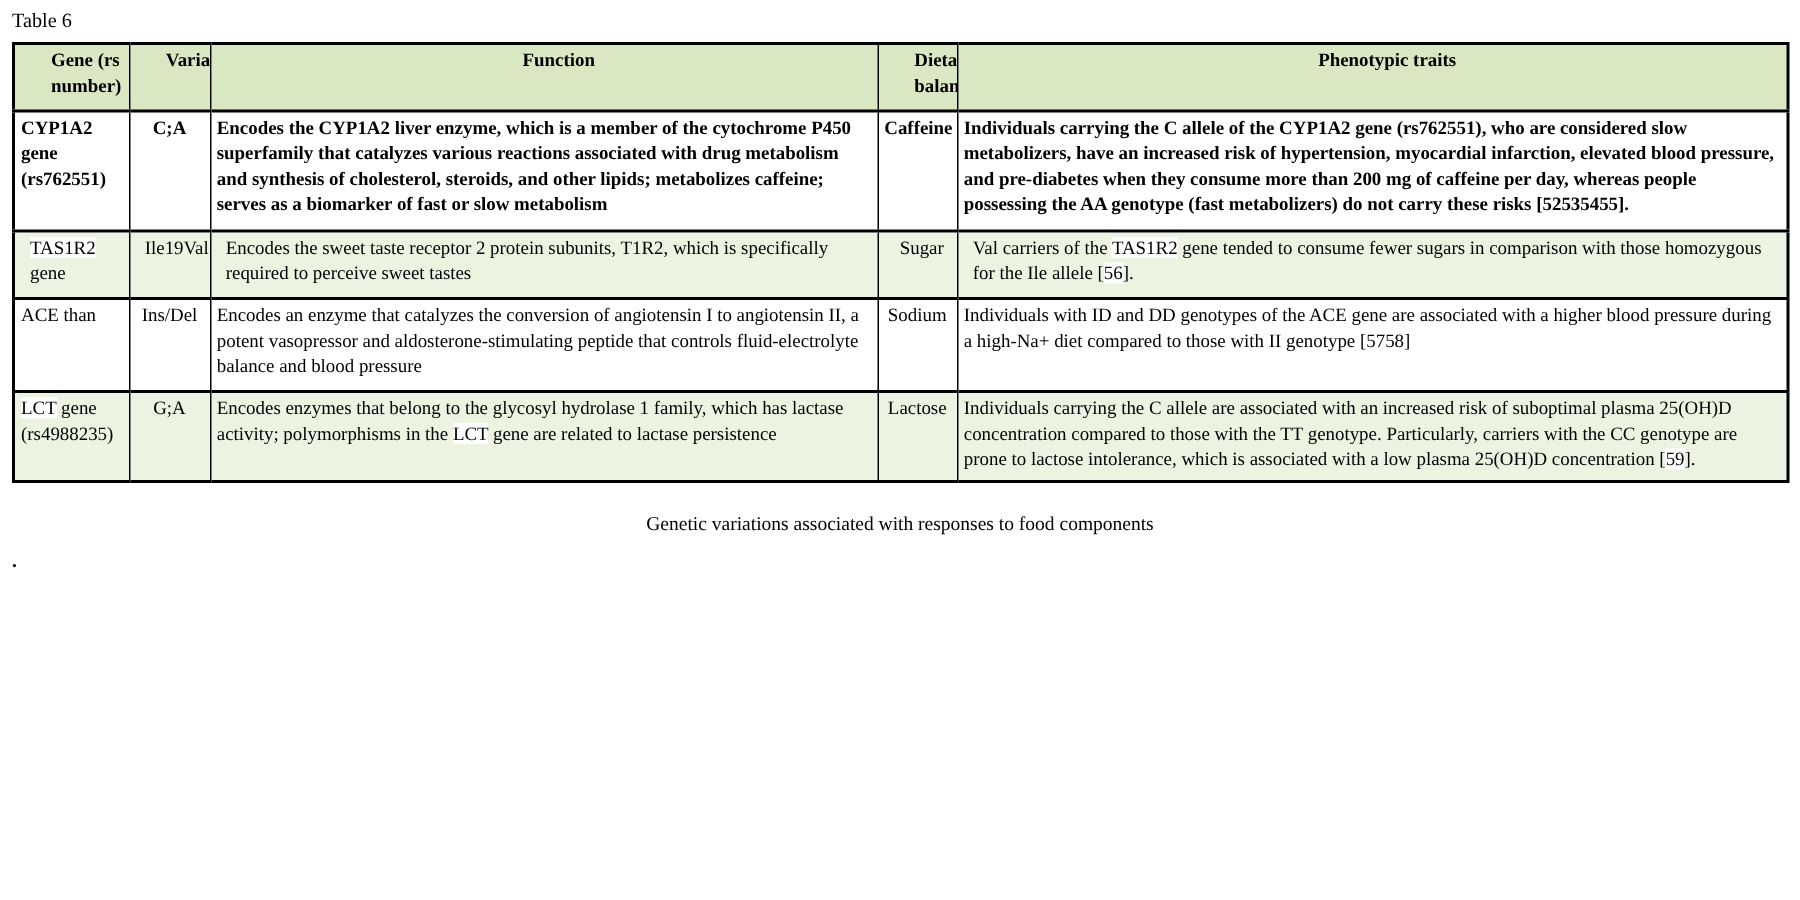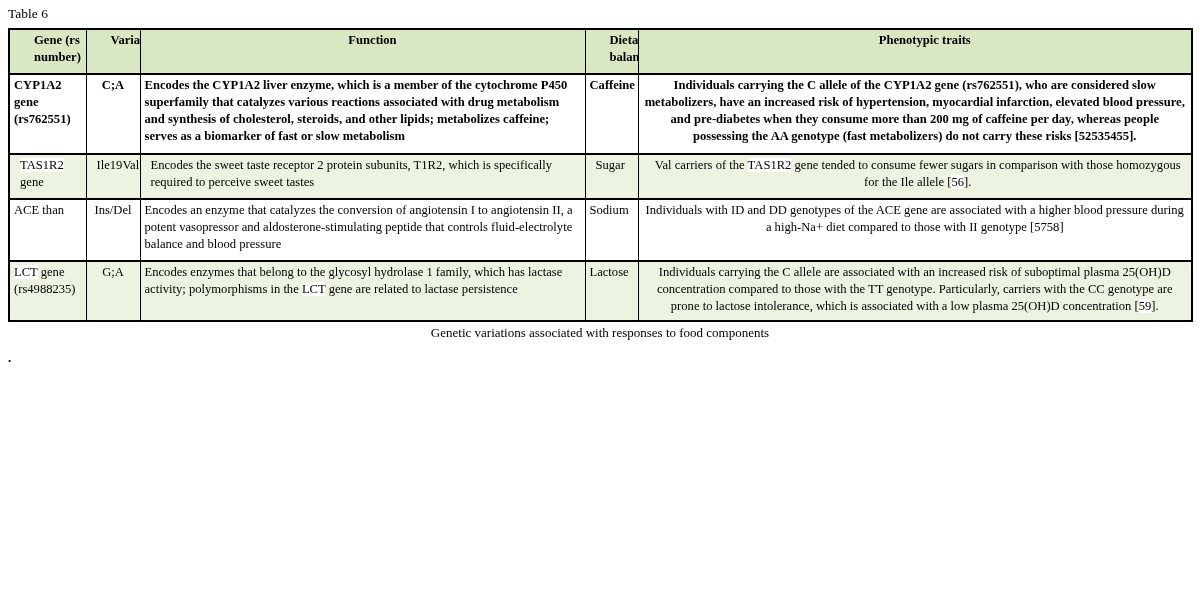--- a/index.html
+++ b/index.html
@@ -50,30 +50,30 @@
   }
   table.gene-table thead th.col-gene { text-align: left; }
   tbody tr.shaded td { background: var(--shaded-bg, #ecf3e1); }
   tbody tr:nth-child(1) td { height: 73px; font-weight: bold; }
   tbody tr:nth-child(2) td { height: 38px; padding-left: 10px; }
   tbody tr:nth-child(3) td { height: 55px; }
   tbody tr:nth-child(4) td { height: 53px; }
   .col-gene            { width: 77px;  text-align: left; }
   .col-variants        { width: 54px;  text-align: center; }
   .col-function        { width: 445px; text-align: left; }
-  .col-dietary_factor  { width: 53px;  }
-  .col-phenotypic_traits { width: 554px; text-align: center; }
+  .col-dietary_factor  { width: 53px;  text-align: center; }
+  .col-phenotypic_traits { width: 554px; text-align: left; }
   span.hl {
     background: var(--hl-bg, #ffffff);
   }
   .table-caption {
     width: 1200px;
     text-align: center;
     font-size: 13px;
-    margin-top: 3px;
+    margin-top: 19px;
     line-height: 1.25;
   }
   .stray-mark {
     margin: 10px 0 0 8px;
     font-size: 13px;
     font-weight: bold;
     line-height: 1;
   }
 </style>
 </head>

